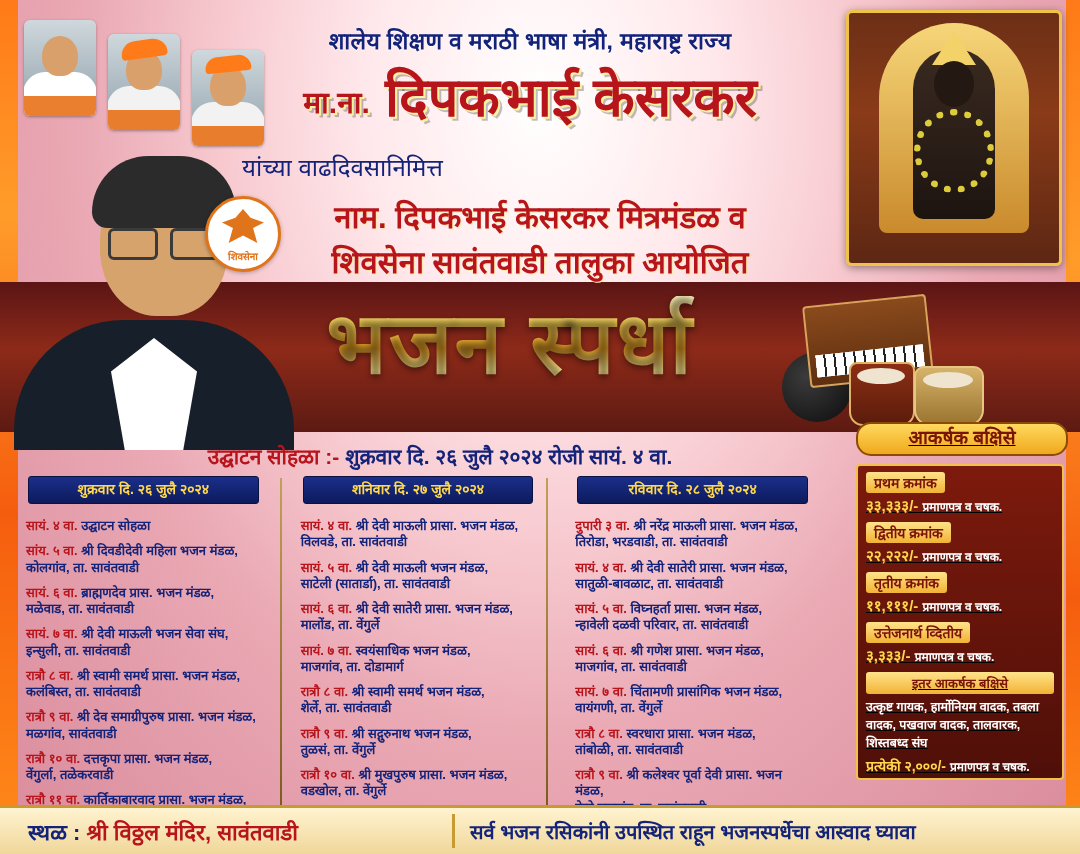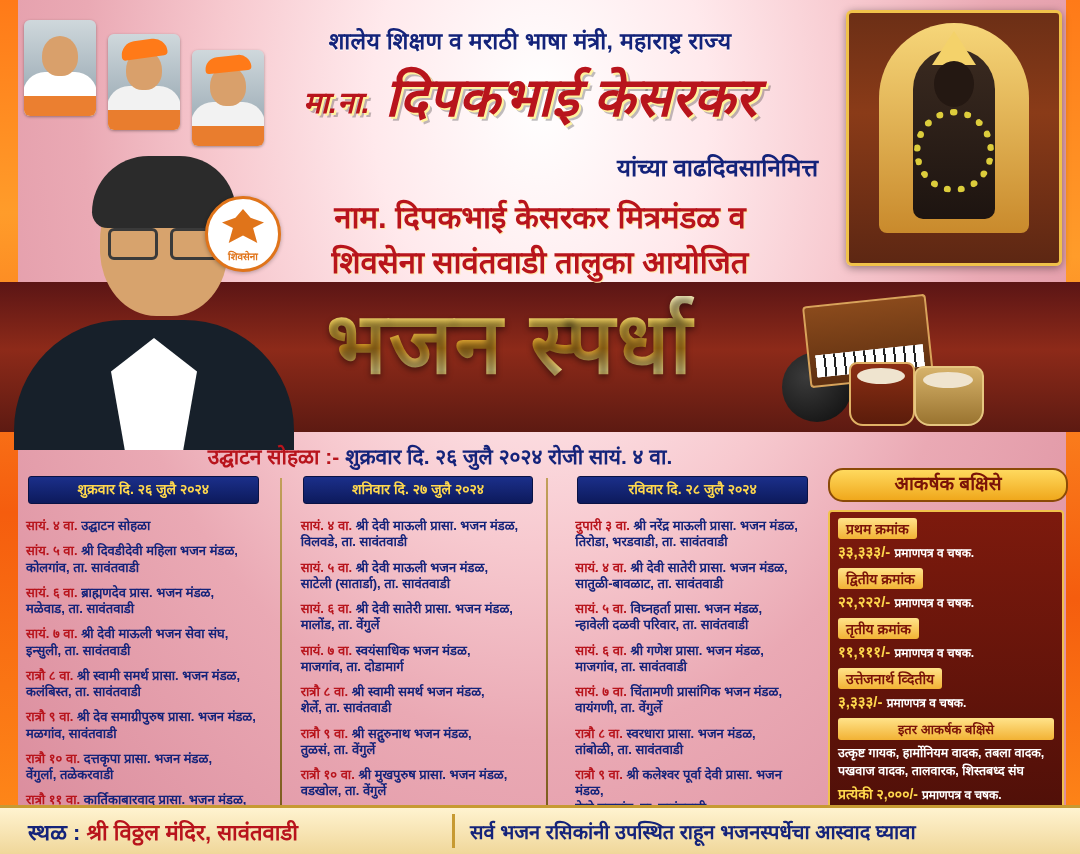--- a/index.html
+++ b/index.html
@@ -118,26 +118,25 @@
   .hdr1{
     position:absolute;left:250px;top:24px;width:560px;text-align:center;
     font-size:23px;font-weight:bold;color:#14237a;letter-spacing:.3px;
     text-shadow:0 1px 0 #fff;
   }
   .hdr-name{
     position:absolute;left:230px;top:58px;width:600px;text-align:center;
     font-size:54px;font-weight:bold;
     color:#b8141c;
     text-shadow:2px 2px 0 #fff3a0, 4px 4px 0 rgba(0,0,0,.25);
-    font-style:italic;
   }
   .hdr-name .pre{font-size:30px;color:#b8141c;vertical-align:middle;}
   .hdr2{
-    position:absolute;left:258px;top:150px;width:560px;text-align:right;
-    font-size:24px;font-weight:bold;color:#14237a;
+    position:absolute;left:242px;top:150px;width:560px;text-align:left;
+    font-size:24px;font-weight:normal;color:#14237a;
   }
   .hdr3{
     position:absolute;left:255px;top:196px;width:570px;text-align:center;
     font-size:31px;font-weight:bold;color:#b8141c;line-height:1.45;
     text-shadow:1px 1px 0 #ffe9a8;
   }
 
   
   .sslogo{
     position:absolute;left:205px;top:196px;width:70px;height:70px;border-radius:50%;
@@ -221,21 +220,21 @@
   .row .n{color:#14237a;font-weight:bold;}
   .row .sub{color:#14237a;font-weight:bold;display:block;}
   .vdiv{
     position:absolute;top:0;bottom:0;width:2px;background:linear-gradient(180deg,#c2a05a,#7a5a1c);
   }
   .vdiv.v1{left:262px;}
   .vdiv.v2{left:528px;}
 
   
   .prizes{
-    position:absolute;right:16px;top:468px;width:236px;height:376px;
+    position:absolute;right:16px;top:422px;width:208px;height:376px;text-decoration:underline;
   }
   .prizes .ptitle{
     width:100%;height:30px;border-radius:15px;
     background:linear-gradient(180deg,#ffd95e,#f0a81c);
     border:2px solid #8b4a07;
     color:#7a1308;font-size:19px;font-weight:bold;text-align:center;line-height:27px;
   }
   .prizebox{
     margin-top:8px;border:2px solid #f0c24a;border-radius:4px;
     background:linear-gradient(180deg,#7d1a0d,#4e0f08);

